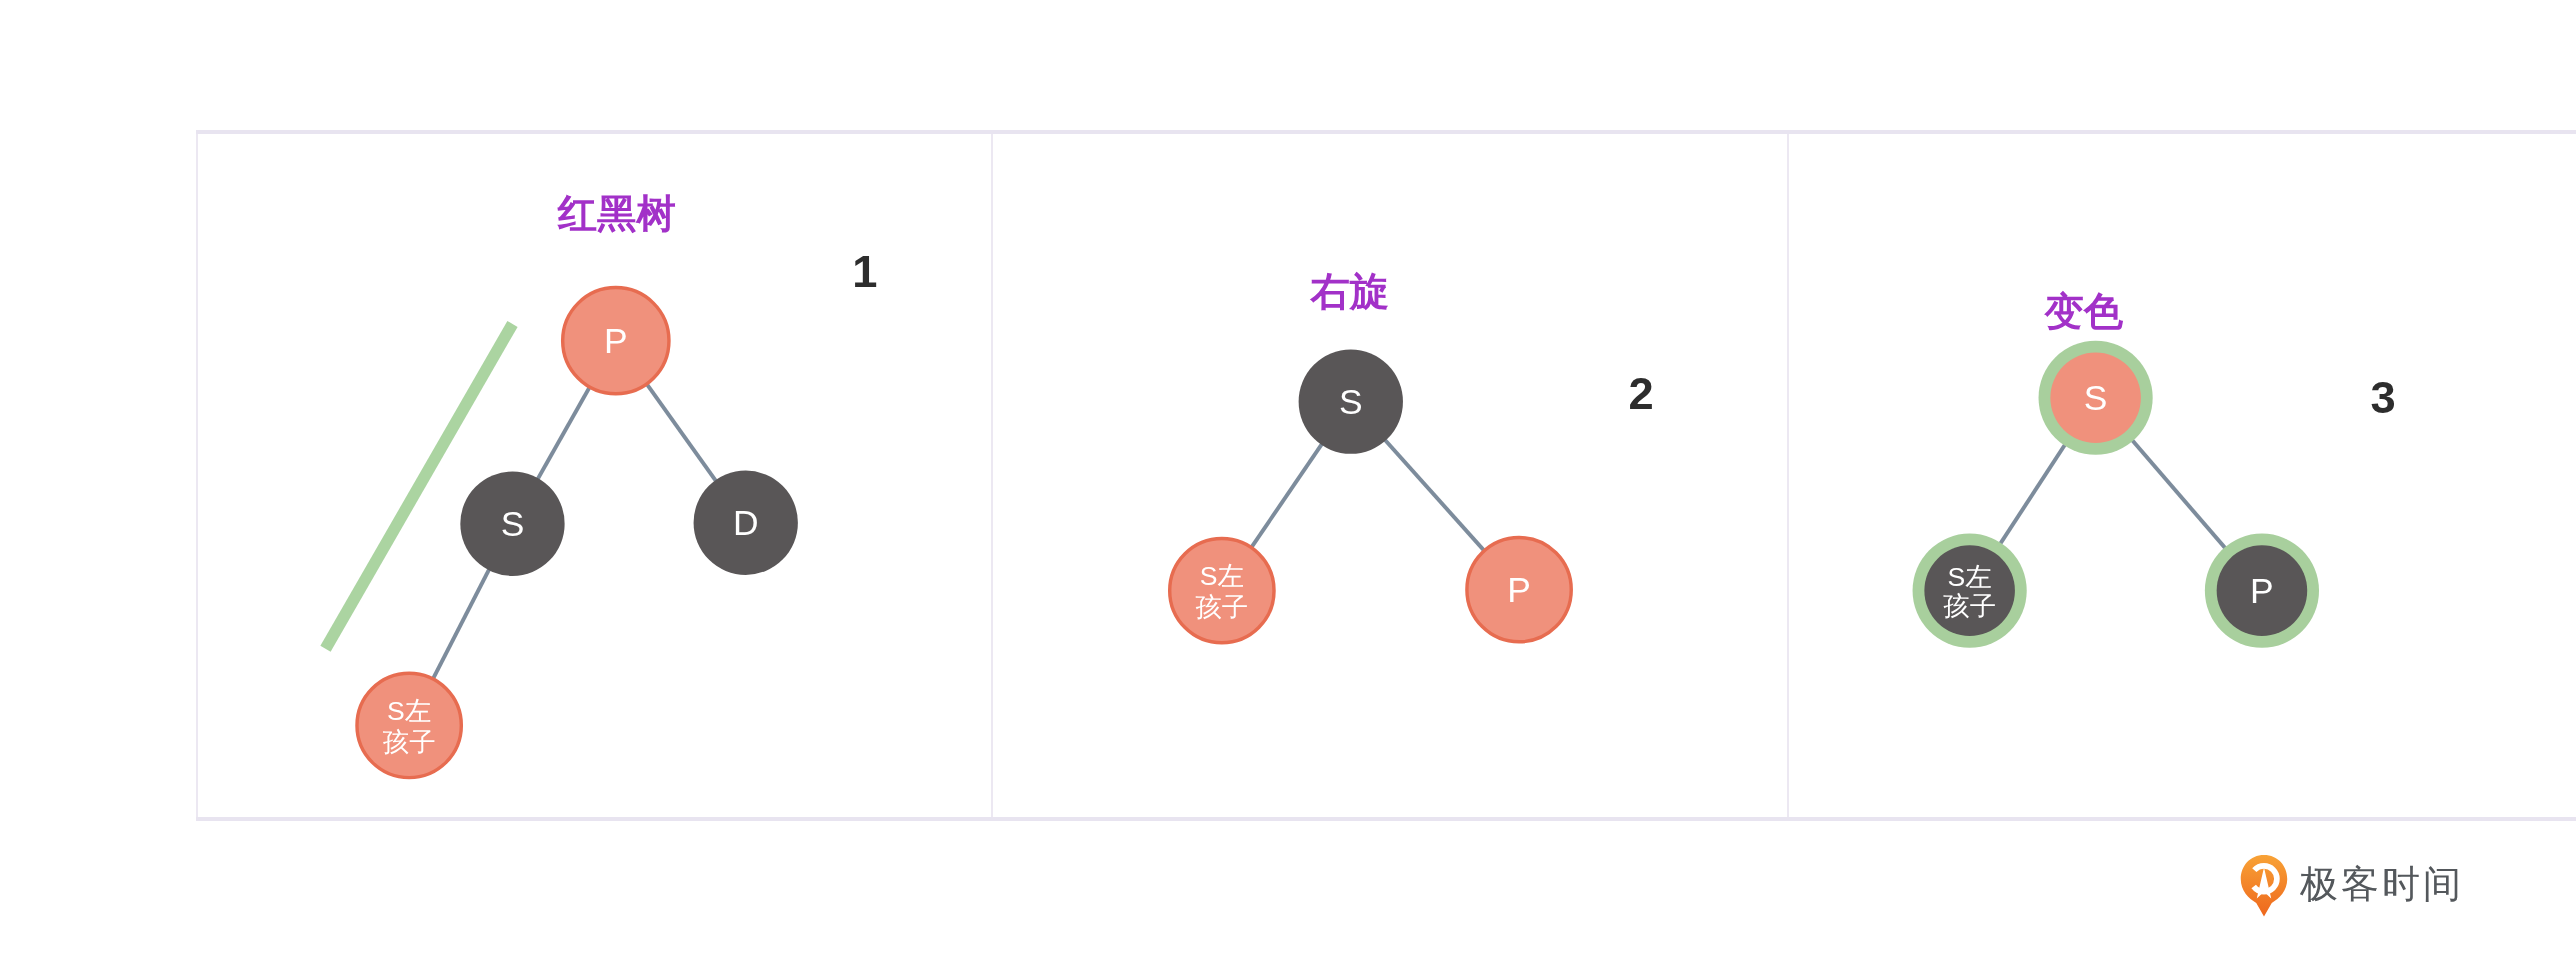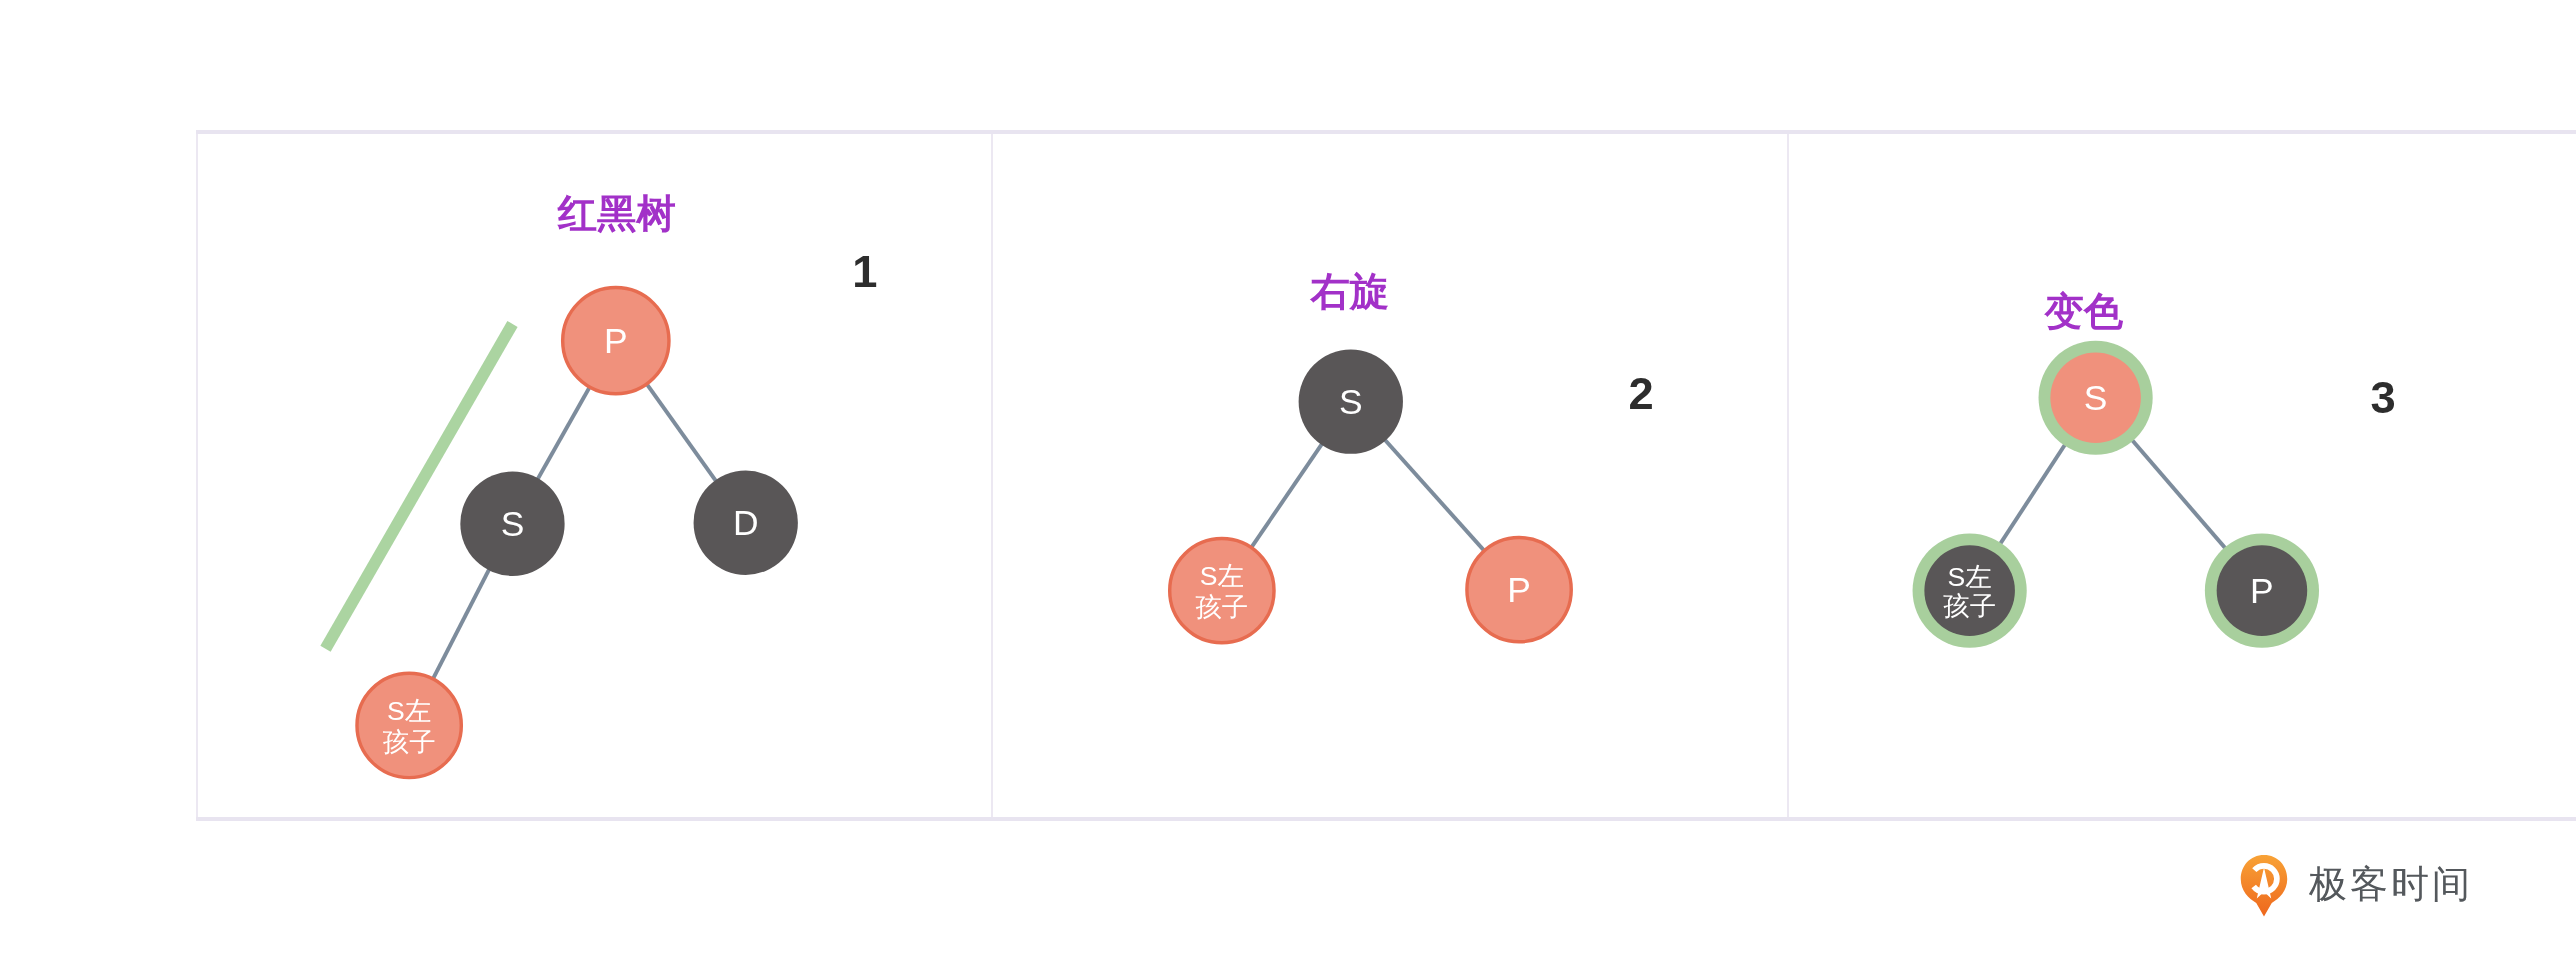--- a/index.html
+++ b/index.html
@@ -26,21 +26,21 @@
   .node-small    { font-size:27px; fill:#ffffff; }
   .edge          { stroke:#7d8c9c; stroke-width:4; fill:none; }
   .green-line    { stroke:#abd4a1; stroke-width:12; fill:none; }
   .red-node      { fill:#f0917c; stroke:#e76c50; stroke-width:3.5; }
   .red-node-flat { fill:#f0917c; }
   .black-node    { fill:#595657; }
   .ring          { fill:#a8cf9d; }
 
   .logo {
     position:absolute; left:2239px; top:853px; height:66px;
-    display:flex; align-items:center; gap:20px;
+    display:flex; align-items:center; gap:11px;
   }
   .logo-text {
     font-size:38px; font-weight:500; color:#54585c; letter-spacing:3px;
     line-height:1; padding-bottom:4px;
   }
 </style>
 </head>
 <body>
 
 <div class="panels">

